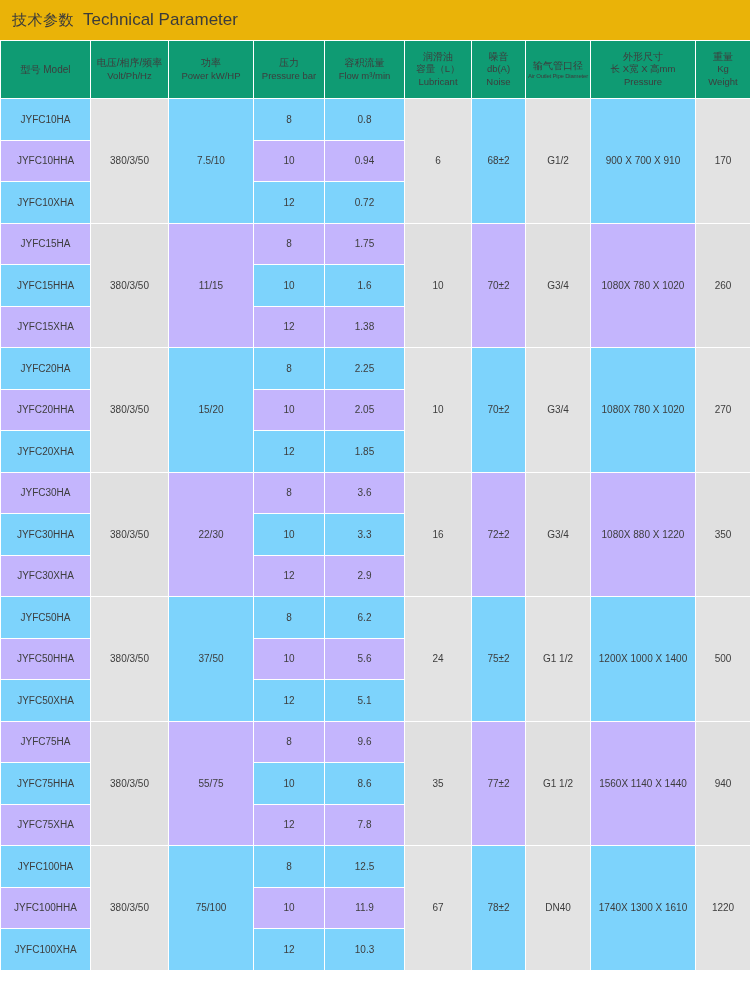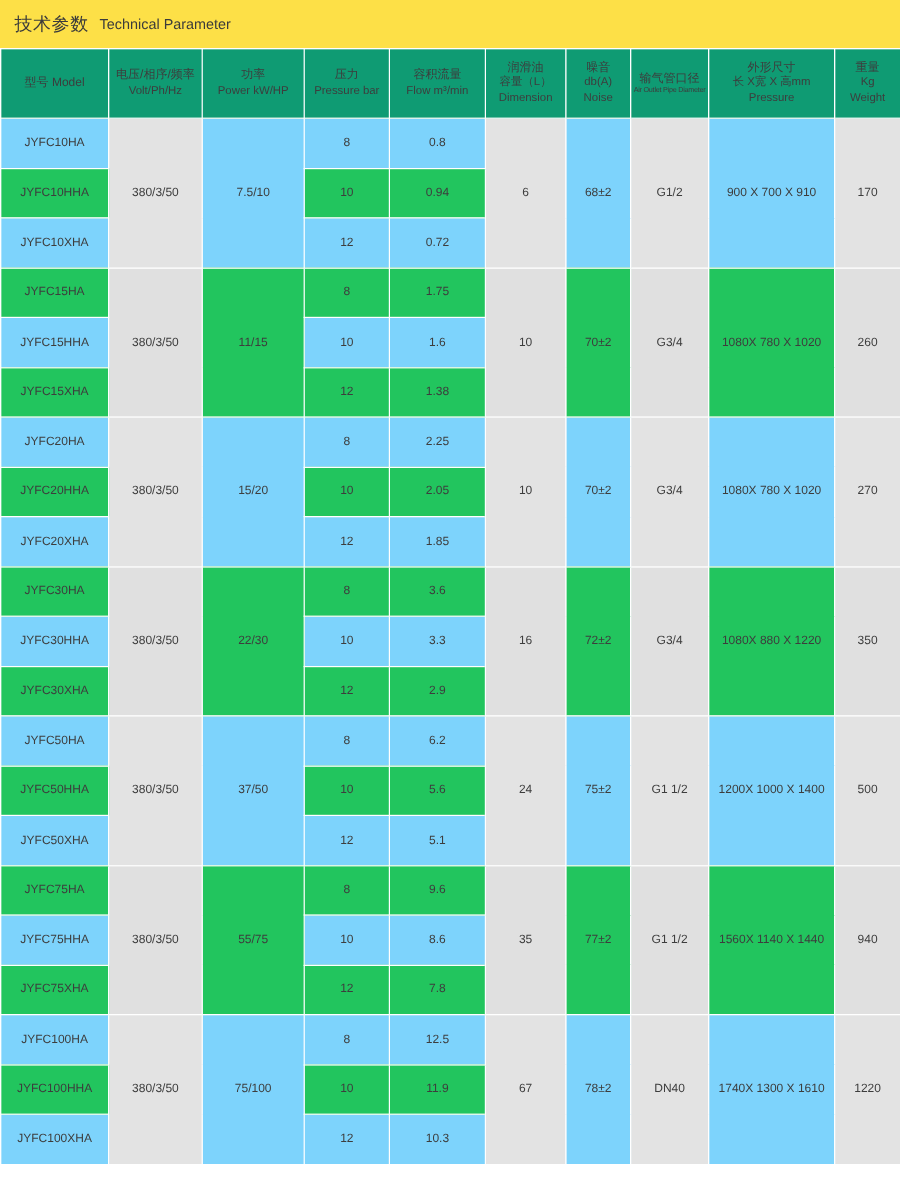--- a/index.html
+++ b/index.html
@@ -15,29 +15,29 @@
     position: relative;
     overflow: hidden;
     background: #ffffff;
   }
   
   .title-bar {
     height: 40px;
     display: flex;
     align-items: center;
     padding-left: 12px;
-    background: #fde047;
+    background: #eab308;
   }
   .title-cn {
     font-size: 15px;
     color: #3b3b3b;
     letter-spacing: 0.5px;
   }
   .title-en {
-    font-size: 12px;
+    font-size: 17px;
     color: #3b3b3b;
     margin-left: 9px;
   }
   
   table.spec {
     border-collapse: collapse;
     width: 750px;
     table-layout: fixed;
   }
   table.spec th,
@@ -60,21 +60,21 @@
   }
   thead th .h-cn { display: block; font-size: 10px; }
   thead th .h-en { display: block; font-size: 9.5px; }
   thead th .h-tiny { display: block; font-size: 6px; letter-spacing: -0.2px; }
 
   tbody td { height: 41.5px; }
 
   
   .shade-a { background: #7dd3fc; }
   .shade-b { background: #e3e3e3; }
-  .shade-c { background: #22c55e; }
+  .shade-c { background: #c4b5fd; }
   .shade-d { background: #e0e0e0; }
 
   td.model { text-align: left; padding-left: 14px; font-size: 10.5px; }
   td.merged { font-size: 10.5px; }
   .col-model  { width: 90px; }
   .col-volt   { width: 78px; }
   .col-power  { width: 85px; }
   .col-press  { width: 71px; }
   .col-flow   { width: 80px; }
   .col-lub    { width: 67px; }
@@ -123,21 +123,21 @@
           <span class="h-cn">压力</span>
           <span class="h-en">Pressure bar</span>
         </th>
         <th>
           <span class="h-cn">容积流量</span>
           <span class="h-en">Flow m³/min</span>
         </th>
         <th>
           <span class="h-cn">润滑油</span>
           <span class="h-en">容量（L）</span>
-          <span class="h-en">Dimension</span>
+          <span class="h-en">Lubricant</span>
         </th>
         <th>
           <span class="h-cn">噪音</span>
           <span class="h-en">db(A)</span>
           <span class="h-en">Noise</span>
         </th>
         <th>
           <span class="h-cn">输气管口径</span>
           <span class="h-tiny">Air Outlet Pipe Diameter</span>
         </th>

